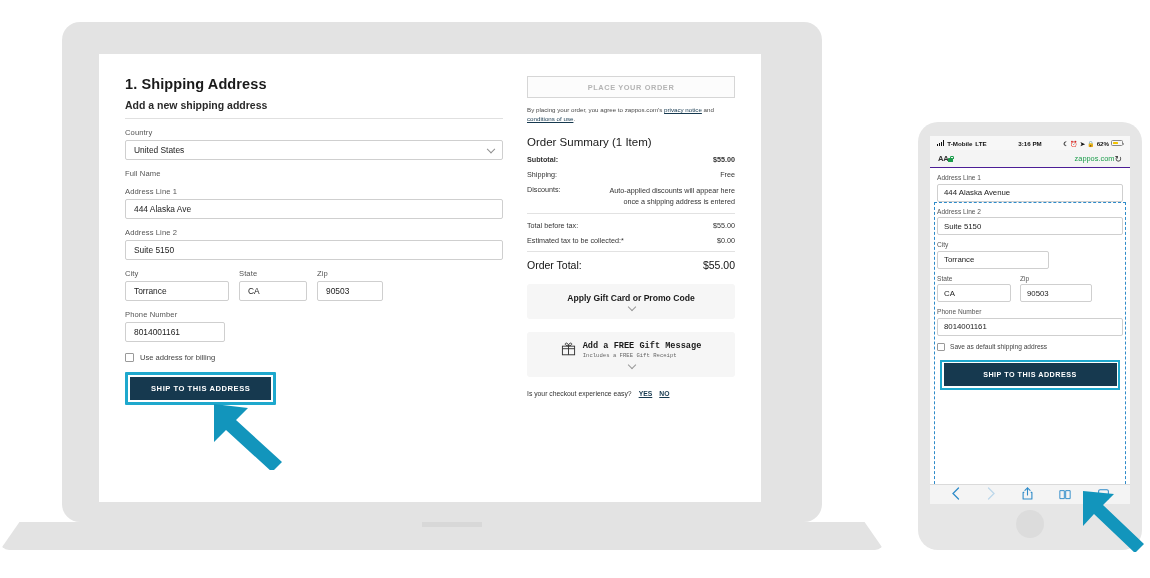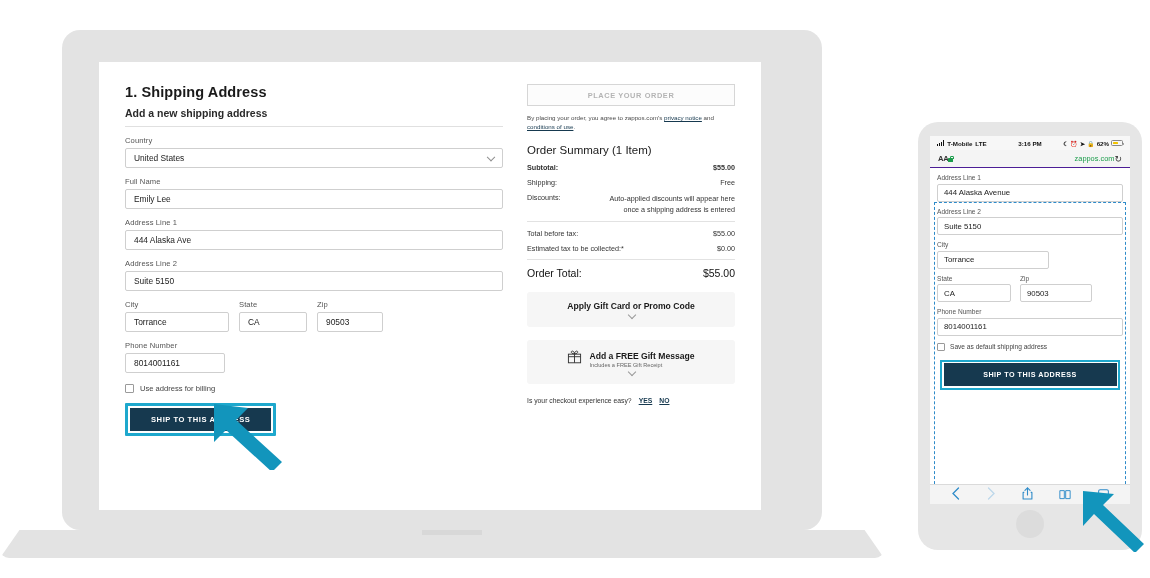--- a/index.html
+++ b/index.html
@@ -5,21 +5,21 @@
   * { box-sizing: border-box; margin: 0; padding: 0; }
   html, body {
     width: 1150px; height: 578px;
     background: #ffffff;
     font-family: "Liberation Sans", sans-serif;
     overflow: hidden;
   }
   #stage { position: relative; width: 1150px; height: 578px; background:#fff; }
 
   
-  #laptop { position: absolute; left: 62px; top: 30px; width: 914px; height: 500px; }
+  #laptop { position: absolute; left: 62px; top: 22px; width: 914px; height: 500px; }
   .lp-bezel {
     position: absolute; left: 0; top: 0; width: 760px; height: 500px;
     background: #e3e3e3; border-radius: 18px;
   }
   .lp-screen {
     position: absolute; left: 37px; top: 32px; width: 662px; height: 448px;
     background: #ffffff;
   }
   .lp-base {
     position: absolute; left: -62px; top: 500px; width: 884px; height: 28px;
@@ -94,21 +94,21 @@
     margin-top: 13px; background: #f6f6f6; border-radius: 3px;
     padding: 9px 10px; display: flex; align-items: center; justify-content: space-between; flex-direction: column;
   }
   .acc-t { font-size: 8.6px; font-weight: bold; color: #1a1a1a; }
   .acc-s { font-size: 5.6px; color: #666; margin-top: 1px; }
   .acc-car { width: 7px; height: 7px; position: relative; }
   .acc-car:before {
     content:""; position:absolute; right:0; top:1px; width:5px; height:5px;
     border-right: 1px solid #999; border-bottom: 1px solid #999; transform: rotate(45deg);
   }
-  .gift-left { display: flex; align-items: flex-end; gap: 7px; }
+  .gift-left { display: flex; align-items: flex-start; gap: 7px; font-family: Liberation Mono, monospace; }
   .feedback { margin-top: 13px; font-size: 6.8px; color: #333; }
   .feedback a { color: #16394f; text-decoration: underline; font-weight: bold; margin-left: 7px; }
 
   
   #phone { position: absolute; left: 918px; top: 122px; width: 224px; height: 428px; }
   .ph-body { position:absolute; inset:0; background:#e6e6e6; border-radius: 20px; }
   .ph-screen {
     position: absolute; left: 12px; top: 14px; width: 200px; height: 368px;
     background: #ffffff; overflow: hidden;
   }
@@ -197,21 +197,20 @@
             <div class="fgroup">
               <div class="flabel">Country</div>
               <div class="fsel">
                 <div class="finput wide">United States</div>
                 <span class="chev"></span>
               </div>
             </div>
 
             <div class="fgroup">
               <div class="flabel">Full Name</div>
-              <div class="finput wide">Emily Lee</div>
             </div>
 
             <div class="fgroup">
               <div class="flabel">Address Line 1</div>
               <div class="finput wide">444 Alaska Ave</div>
             </div>
 
             <div class="fgroup">
               <div class="flabel">Address Line 2</div>
               <div class="finput wide">Suite 5150</div>

